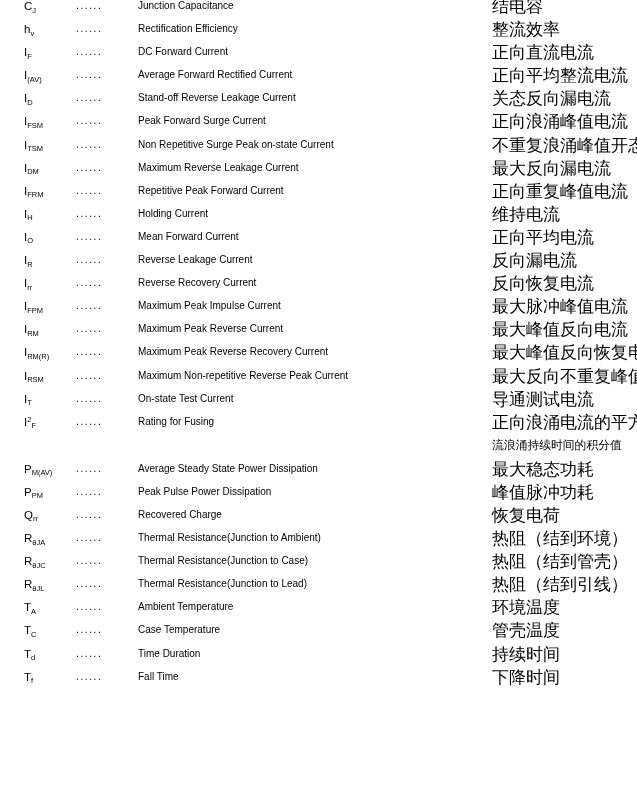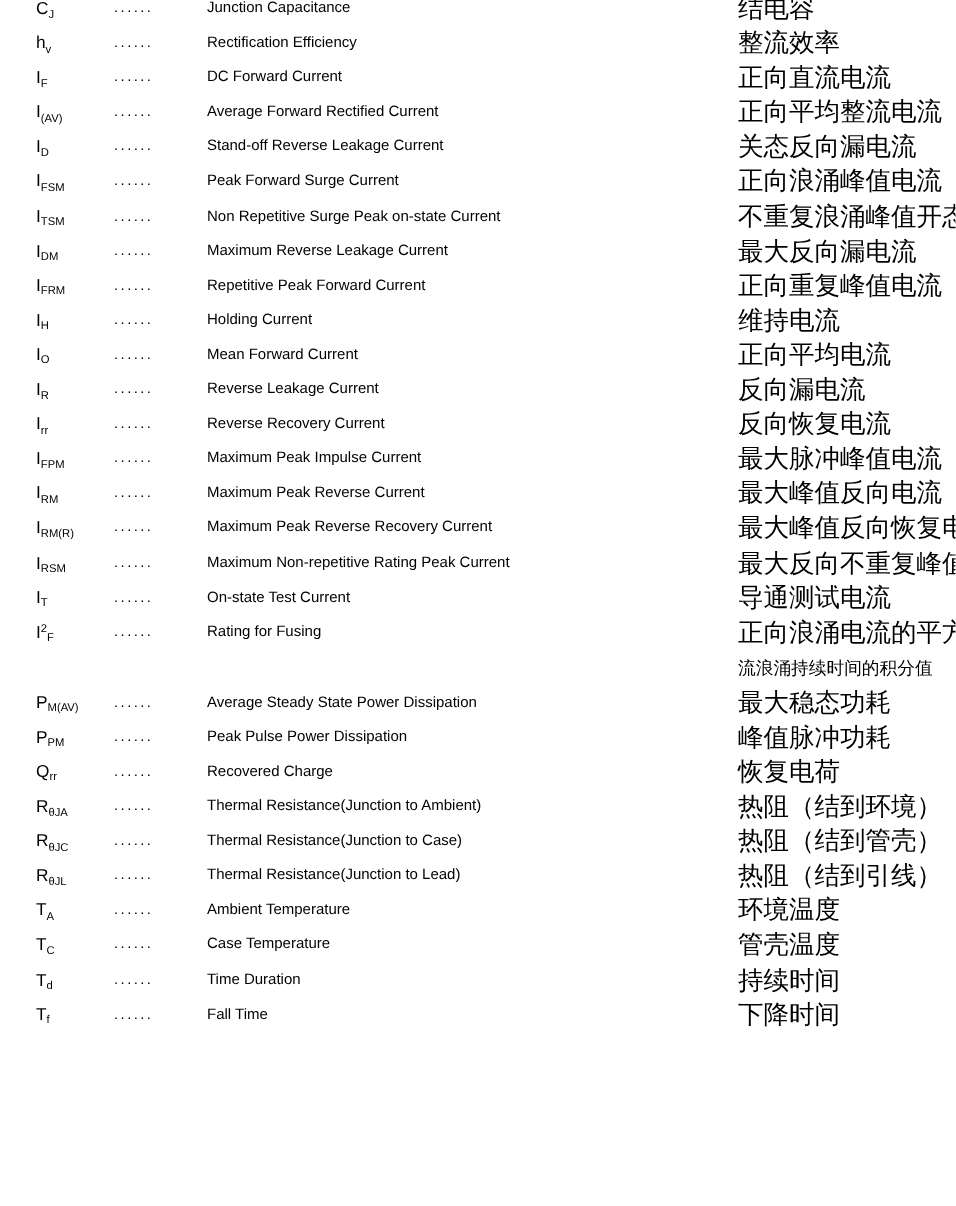--- a/index.html
+++ b/index.html
@@ -187,21 +187,21 @@
         </tr>
         <tr class="row-cell">
           <td class="sym row-cell"><span class="base">I</span><sub>RM(R)</sub></td>
           <td class="dots row-cell">......</td>
           <td class="eng row-cell">Maximum Peak Reverse Recovery Current</td>
           <td class="chs row-cell">最大峰值反向恢复电流</td>
         </tr>
         <tr class="row-cell">
           <td class="sym row-cell"><span class="base">I</span><sub>RSM</sub></td>
           <td class="dots row-cell">......</td>
-          <td class="eng row-cell">Maximum Non-repetitive Rating Peak Current</td>
+          <td class="eng row-cell">Maximum Non-repetitive Reverse Peak Current</td>
           <td class="chs row-cell">最大反向不重复峰值电流</td>
         </tr>
         <tr class="row-cell">
           <td class="sym row-cell"><span class="base">I</span><sub>T</sub></td>
           <td class="dots row-cell">......</td>
           <td class="eng row-cell">On-state Test Current</td>
           <td class="chs row-cell">导通测试电流</td>
         </tr>
         <tr class="row-cell">
           <td class="sym row-cell"><span class="base">I</span><sup>2</sup><sub>F</sub></td>

